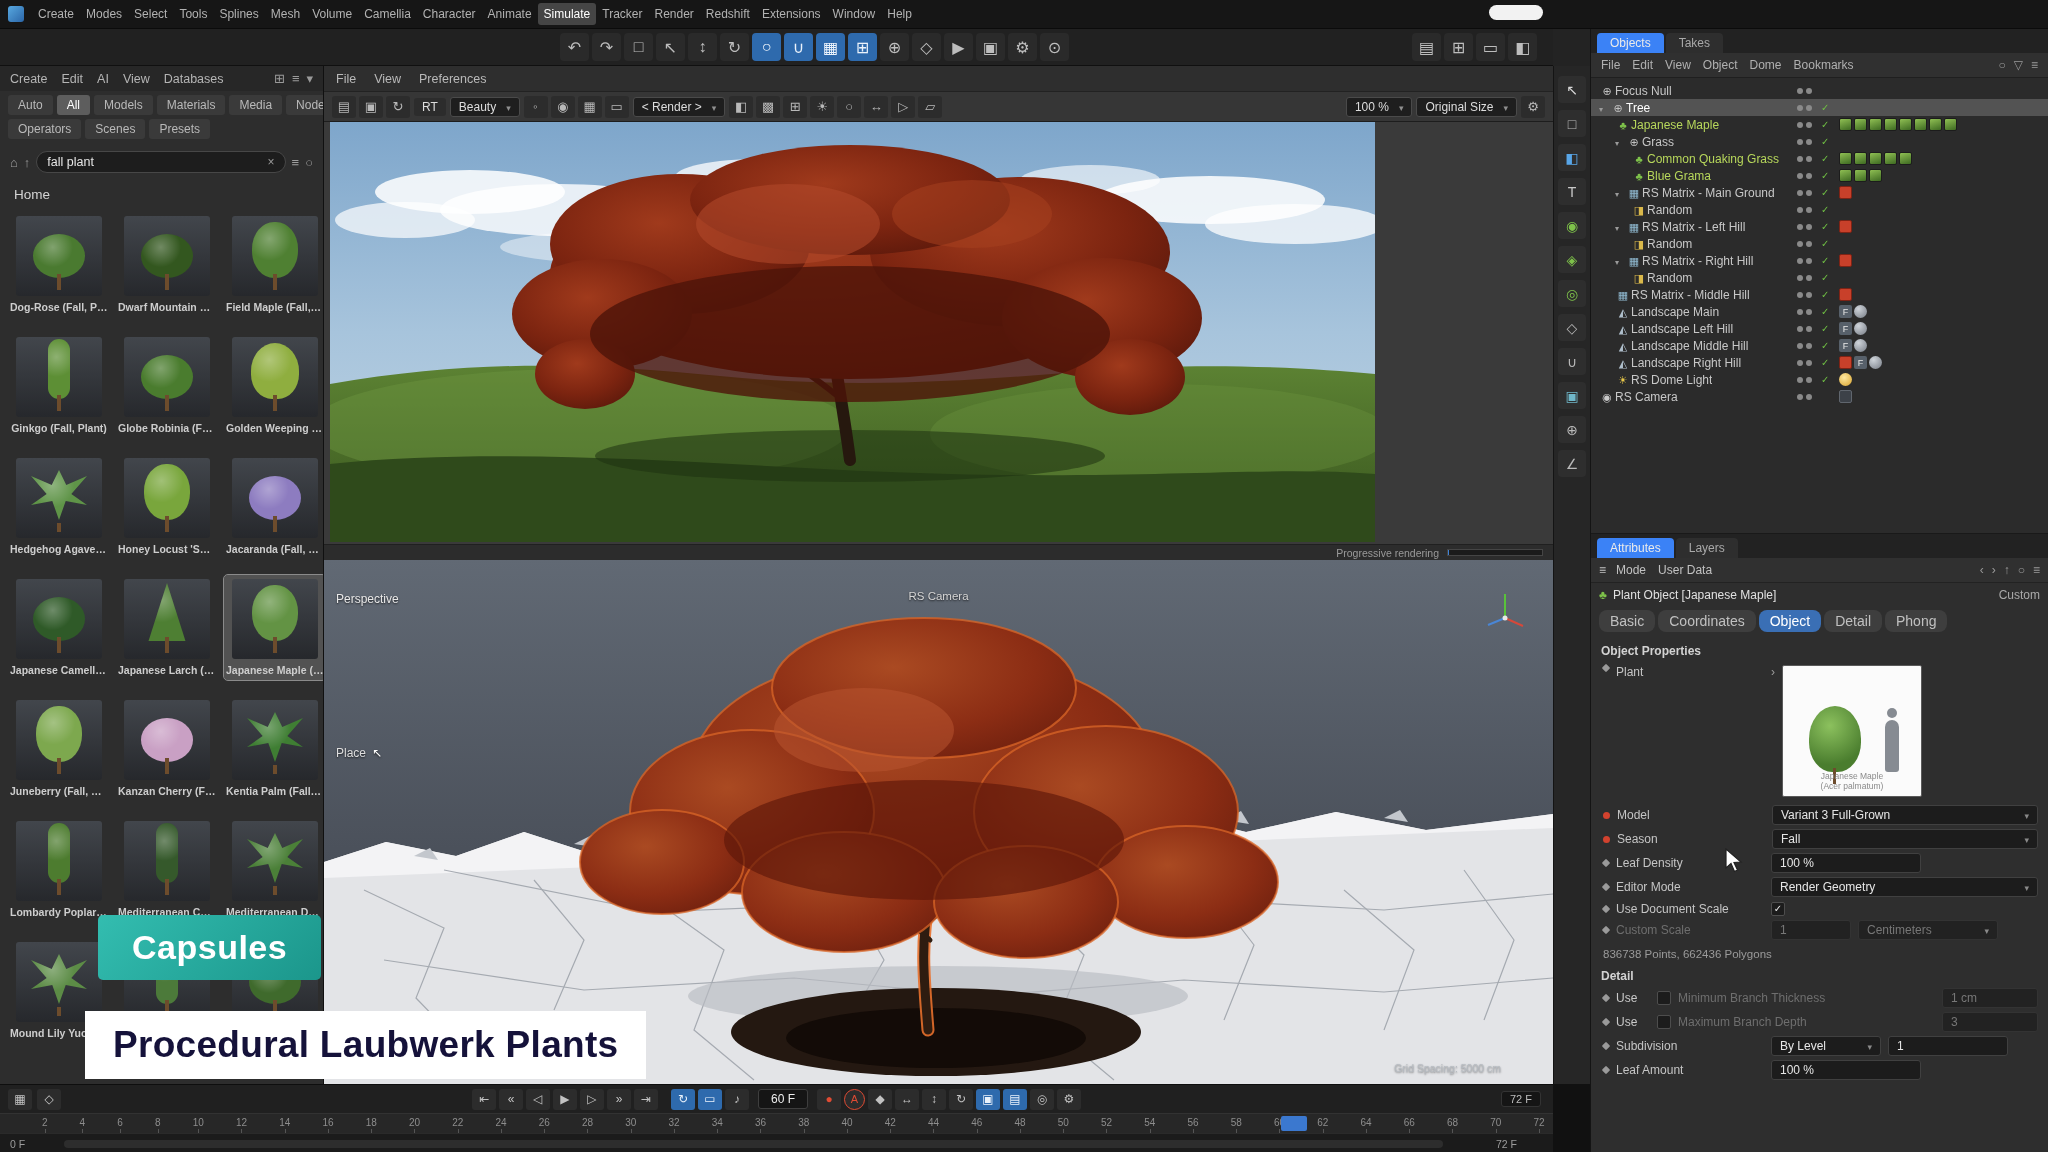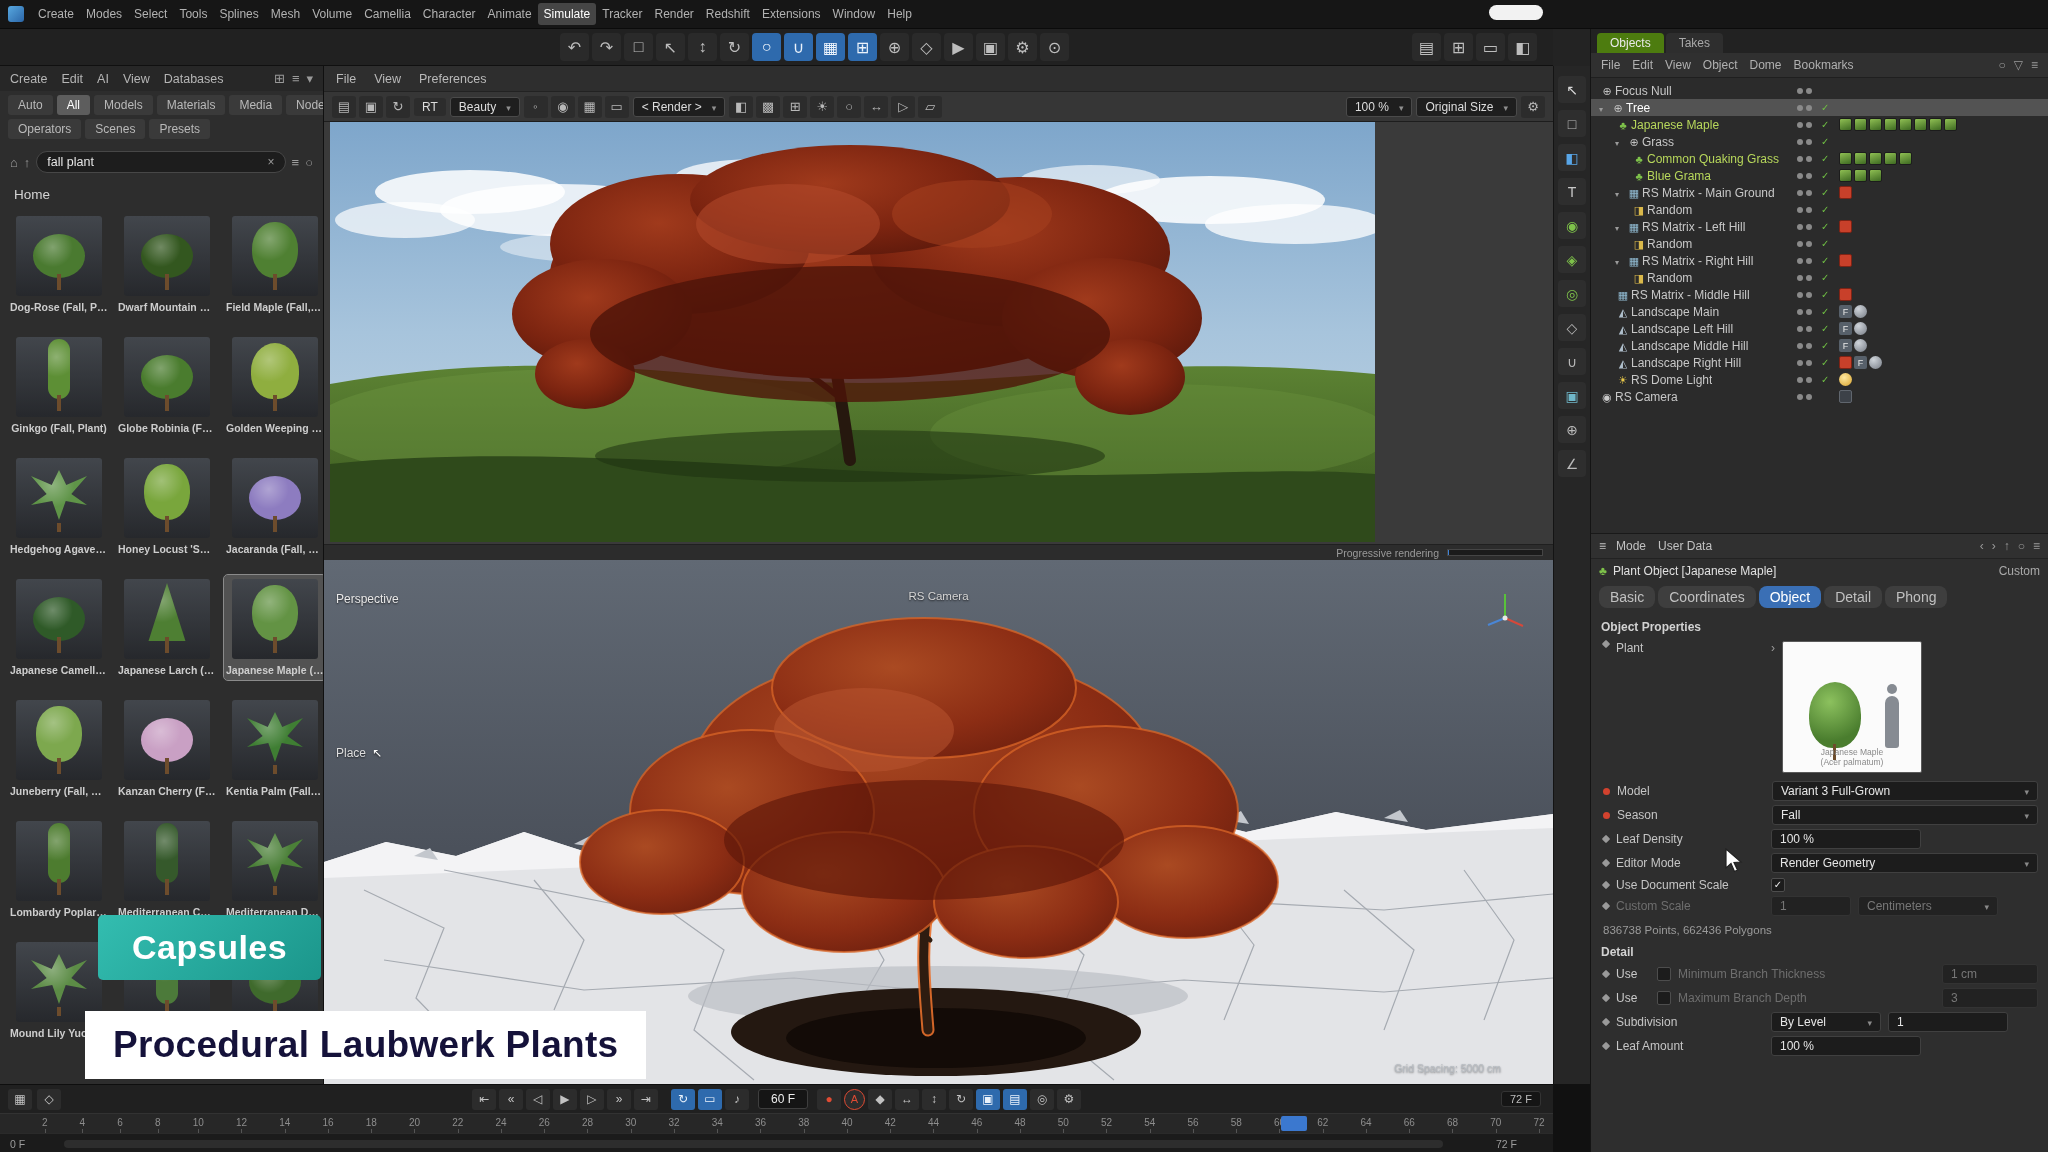--- a/index.html
+++ b/index.html
@@ -92,21 +92,21 @@
 .toolstrip{position:absolute;left:1553px;top:66px;width:37px;height:1018px;background:#262626;
   border-left:1px solid #141414;display:flex;flex-direction:column;align-items:center;gap:7px;padding-top:10px}
 .ts-btn{width:28px;height:27px;display:flex;align-items:center;justify-content:center;border-radius:4px;
   background:#2e2e2e;font-size:14px;color:var(--c,#bdbdbd)}
 
 
 .right{position:absolute;left:1590px;top:29px;width:458px;height:1123px;background:#2b2b2b;
   border-left:1px solid #141414;overflow:hidden}
 .obj-tabs,.attr-tabs{display:flex;gap:2px;background:#222;padding:4px 6px 0}
 .otab{padding:3px 13px;font-size:12px;background:#2e2e2e;color:#a9a9a9;border-radius:4px 4px 0 0}
-.otab.active{background:#4d7c0f;color:#eaeaea}
+.otab.active{background:#3b82f6;color:#eaeaea}
 .obj-menu{display:flex;gap:12px;align-items:center;padding:5px 10px;font-size:12px;color:#b0b0b0;background:#303030;
   border-bottom:1px solid #1f1f1f}
 .panel-icons{margin-left:auto;display:flex;gap:8px;color:#9a9a9a}
 .tree{height:392px;padding-top:4px;background:#2b2b2b;overflow:hidden}
 .trow{display:flex;align-items:center;height:17px;padding-left:calc(8px + var(--depth,0)*16px);
   font-size:12px;color:#c7c7c7;position:relative}
 .trow.selected{background:#535353;color:#fff}
 .trow.green .t-label{color:#b7d75b}
 .t-exp{width:11px;flex:0 0 auto}
 .t-exp::before{content:"▾";font-size:8px;color:#9a9a9a}
@@ -1053,20 +1053,25 @@
           </span>
 
           <span class="t-tags">
 
             <span class="t-tag camtag"></span>
           </span>
         </div>
       </div>
 
     <div class="attr">
+      <div class="attr-tabs">
+
+      <span class="otab active">Attributes</span>
+          <span class="otab">Layers</span>
+        </div>
       <div class="attr-menu">
         <span>≡</span>
         <div style="display:flex;gap:12px">
 
         <span>Mode</span>
             <span>User Data</span>
           </div>
         <div class="panel-icons">
 
         <span>‹</span>

